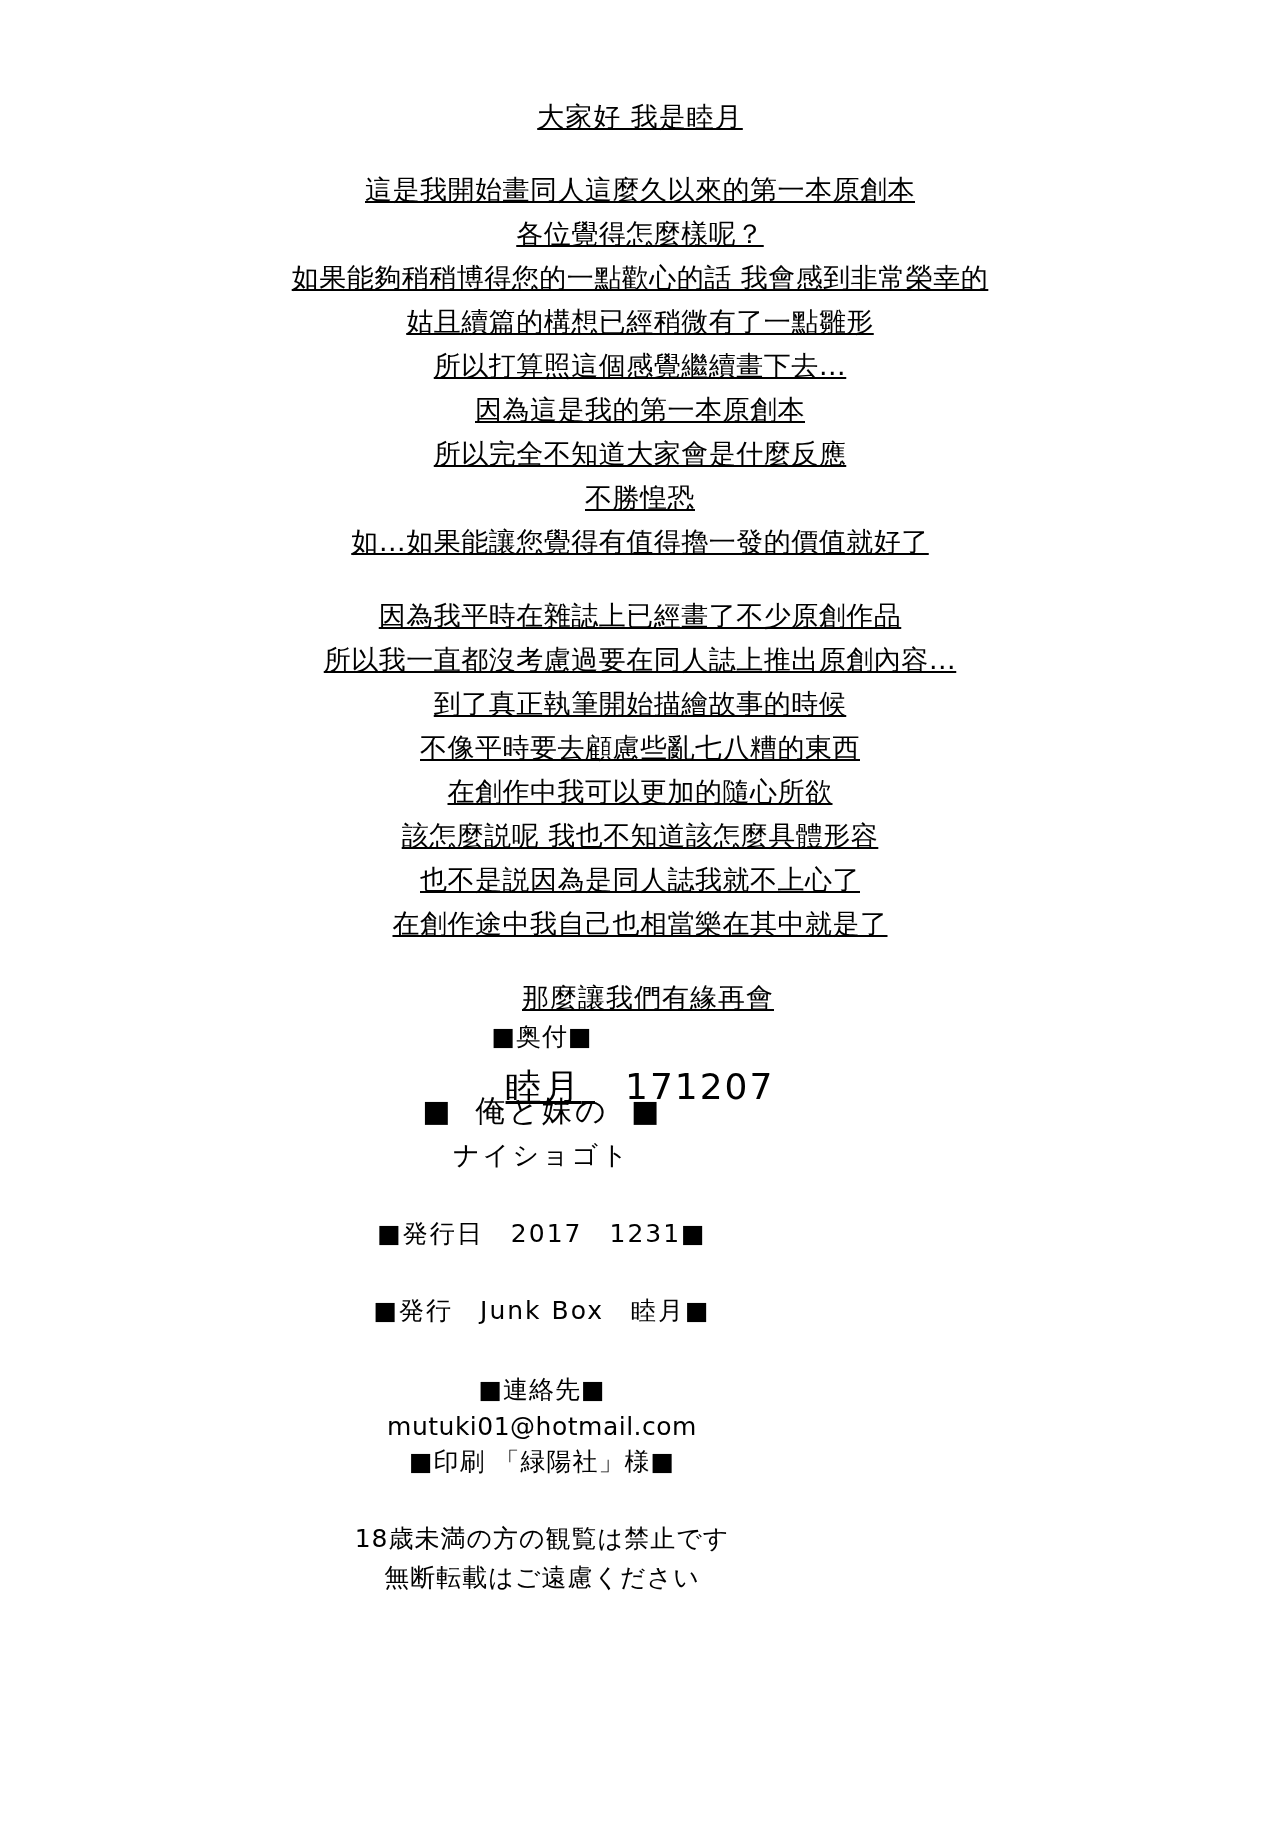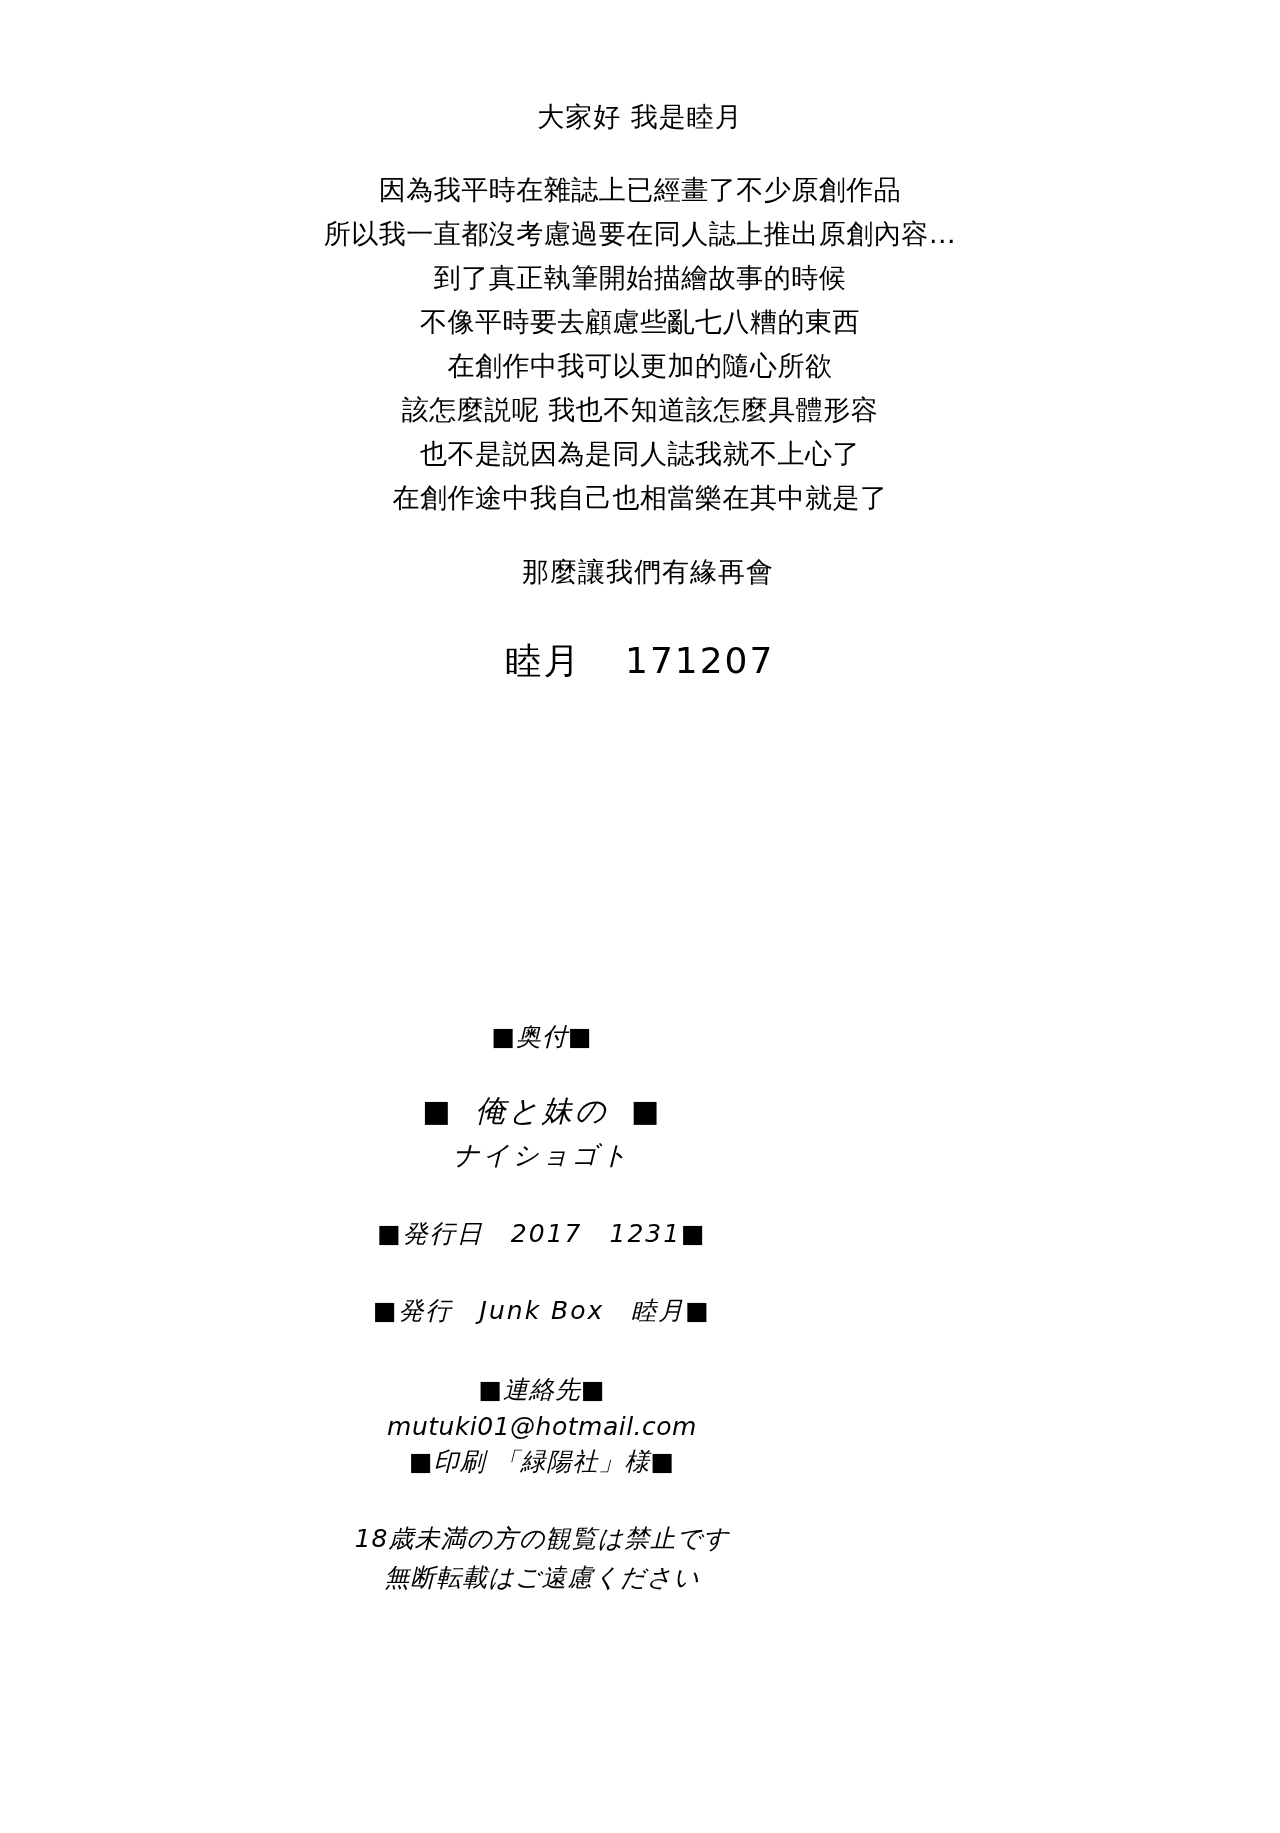--- a/index.html
+++ b/index.html
@@ -19,20 +19,21 @@
     height: 1833px;
     position: relative;
     box-sizing: border-box;
   }
   .afterword {
     position: absolute;
     top: 96px;
     left: 0;
     width: 1280px;
     text-align: center;
+    text-decoration: underline;
   }
   .greeting {
     font-size: 27px;
     line-height: 1.55;
     letter-spacing: 1px;
     font-weight: 400;
     margin-bottom: 30px;
   }
   .para {
     font-size: 27px;
@@ -60,21 +61,20 @@
     margin-left: 30px;
     letter-spacing: 2px;
   }
 
   .colophon {
     position: absolute;
     top: 1020px;
     left: 0;
     width: 1084px;
     text-align: center;
-    font-style: italic;
   }
   .colophon-heading {
     font-size: 25px;
     letter-spacing: 1px;
     margin-bottom: 38px;
   }
   .title-line1 {
     font-size: 30px;
     letter-spacing: 3px;
     margin-bottom: 6px;
@@ -120,20 +120,31 @@
 </style>
 </head>
 <body>
 
 <div class="page">
 
   <section class="afterword">
 
     <div class="greeting">大家好 我是睦月</div>
 
+    <div class="para">
+      <p>這是我開始畫同人這麼久以來的第一本原創本</p>
+      <p>各位覺得怎麼樣呢？</p>
+      <p>如果能夠稍稍博得您的一點歡心的話 我會感到非常榮幸的</p>
+      <p>姑且續篇的構想已經稍微有了一點雛形</p>
+      <p>所以打算照這個感覺繼續畫下去…</p>
+      <p>因為這是我的第一本原創本</p>
+      <p>所以完全不知道大家會是什麼反應</p>
+      <p>不勝惶恐</p>
+      <p>如…如果能讓您覺得有值得擼一發的價值就好了</p>
+    </div>
 
     <div class="para">
       <p>因為我平時在雜誌上已經畫了不少原創作品</p>
       <p>所以我一直都沒考慮過要在同人誌上推出原創內容…</p>
       <p>到了真正執筆開始描繪故事的時候</p>
       <p>不像平時要去顧慮些亂七八糟的東西</p>
       <p>在創作中我可以更加的隨心所欲</p>
       <p>該怎麼説呢 我也不知道該怎麼具體形容</p>
       <p>也不是説因為是同人誌我就不上心了</p>
       <p>在創作途中我自己也相當樂在其中就是了</p>

